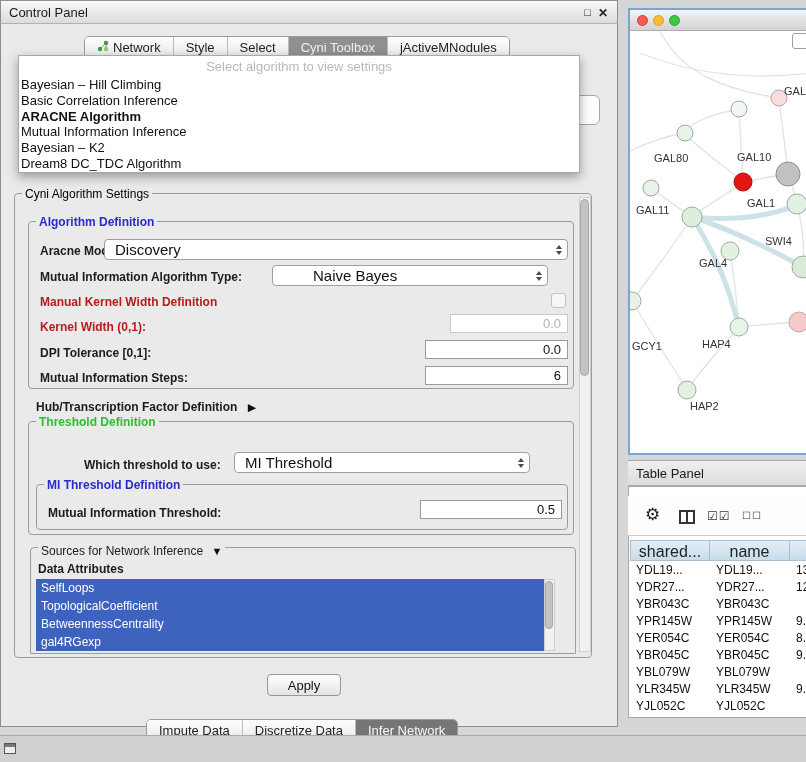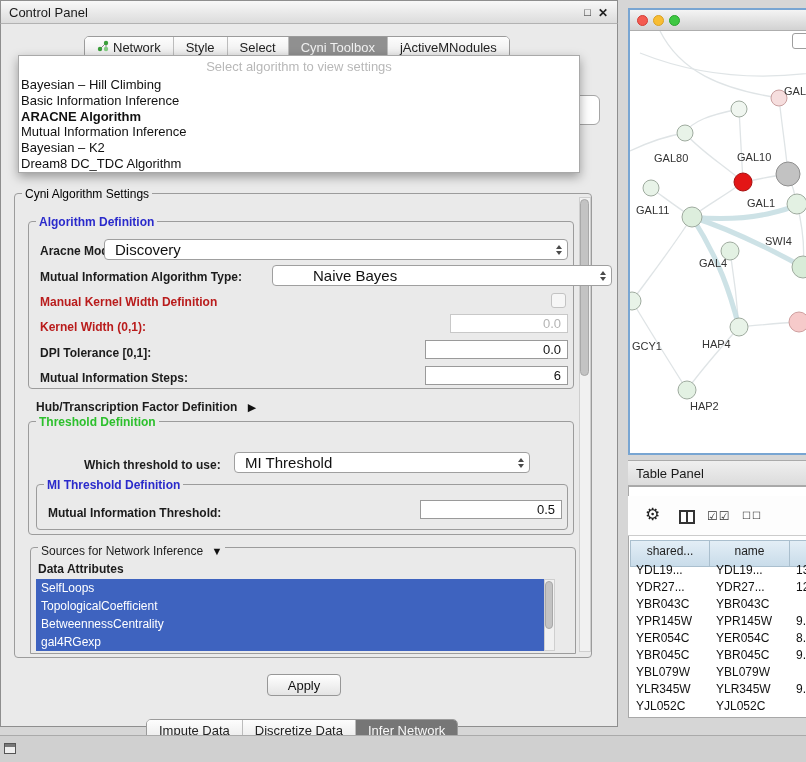--- a/index.html
+++ b/index.html
@@ -71,21 +71,21 @@
 
   
   .tp-titlebar { left:628px; top:460px; width:178px; height:26px; background:linear-gradient(#efefef,#dcdcdc); border-top:1px solid #aaa; border-bottom:1px solid #aaa; }
   .tp-title { position:absolute; left:8px; top:5px; font-size:13px; color:#1a1a1a; }
   .tp-body { left:628px; top:486px; width:210px; height:232px; background:#fff; border:1px solid #a8a8a8; }
   .tp-toolbar { left:628px; top:496px; width:210px; height:40px; border-bottom:1px solid #cccccc; background:#fdfdfd; }
   .tool-icon { position:absolute; font-size:17px; color:#222; }
   .columns-icon { position:absolute; width:16px; height:14px; border:2px solid #333; }
   .columns-icon::after { content:""; position:absolute; left:5px; top:0; width:2px; height:10px; background:#333; }
   .tp-header { display:flex; }
-  .th { height:27px; line-height:21px; text-align:center; font-size:12px; color:#222; background:linear-gradient(#e3eef6,#c9dcea); border:1px solid #aabfce; border-left:none; }
+  .th { height:21px; line-height:21px; text-align:center; font-size:16px; color:#222; background:linear-gradient(#e3eef6,#c9dcea); border:1px solid #aabfce; border-left:none; }
   .th:first-child { border-left:1px solid #aabfce; }
   .tr { display:flex; height:17px; }
   .td { font-size:12px; color:#111; padding-left:6px; line-height:17px; white-space:nowrap; overflow:hidden; }
 
   .bottom-strip { left:0; top:735px; width:806px; height:27px; background:#d0d0d0; border-top:1px solid #aaa; }
   .mini-icon { left:4px; top:743px; width:12px; height:11px; border:1px solid #555; background:#eee; }
   .mini-icon::before { content:""; position:absolute; left:0; top:0; width:100%; height:3px; background:#777; }
 
   .netlist-check { font-size:11px; letter-spacing:1px; color:#333; }
 </style>
@@ -143,21 +143,21 @@
   <div class="abs lbl" style="left:40px; top:244px;">Aracne Mode:</div>
   <div class="abs combo" style="left:104px; top:239px; width:464px; height:21px;">
     <span>Discovery</span>
     <span class="arrows">
         <span class="arr-up"></span>
         <span class="arr-dn"></span>
       </span>
   </div>
 
   <div class="abs lbl" style="left:40px; top:270px;">Mutual Information Algorithm Type:</div>
-  <div class="abs combo" style="left:272px; top:265px; width:340px; height:21px;padding-left:40px;">
+  <div class="abs combo" style="left:272px; top:265px; width:276px; height:21px;padding-left:40px;">
     <span>Naive Bayes</span>
     <span class="arrows">
         <span class="arr-up"></span>
         <span class="arr-dn"></span>
       </span>
   </div>
 
   <div class="abs lbl disabled" style="left:40px; top:295px;">Manual Kernel Width Definition</div>
   <div class="abs checkbox" style="left:551px; top:293px;"></div>
 
@@ -219,21 +219,21 @@
         <span>Discretize Data</span>
       </div>
     <div class="tab active-dark">
         <span>Infer Network</span>
       </div>
   </div>
 
   <div class="abs popup">
     <div class="popup-prompt">Select algorithm to view settings</div>
     <div class="popup-item">Bayesian – Hill Climbing</div>
-    <div class="popup-item">Basic Information Inference</div>
+    <div class="popup-item">Basic Correlation Inference</div>
     <div class="popup-item selected">ARACNE Algorithm</div>
     <div class="popup-item">Mutual Information Inference</div>
     <div class="popup-item">Bayesian – K2</div>
     <div class="popup-item">Dream8 DC_TDC Algorithm</div>
   </div>
 
   <div class="abs net-window"></div>
   <div class="abs net-titlebar">
     <div class="light red"></div>
     <div class="light yellow"></div>

